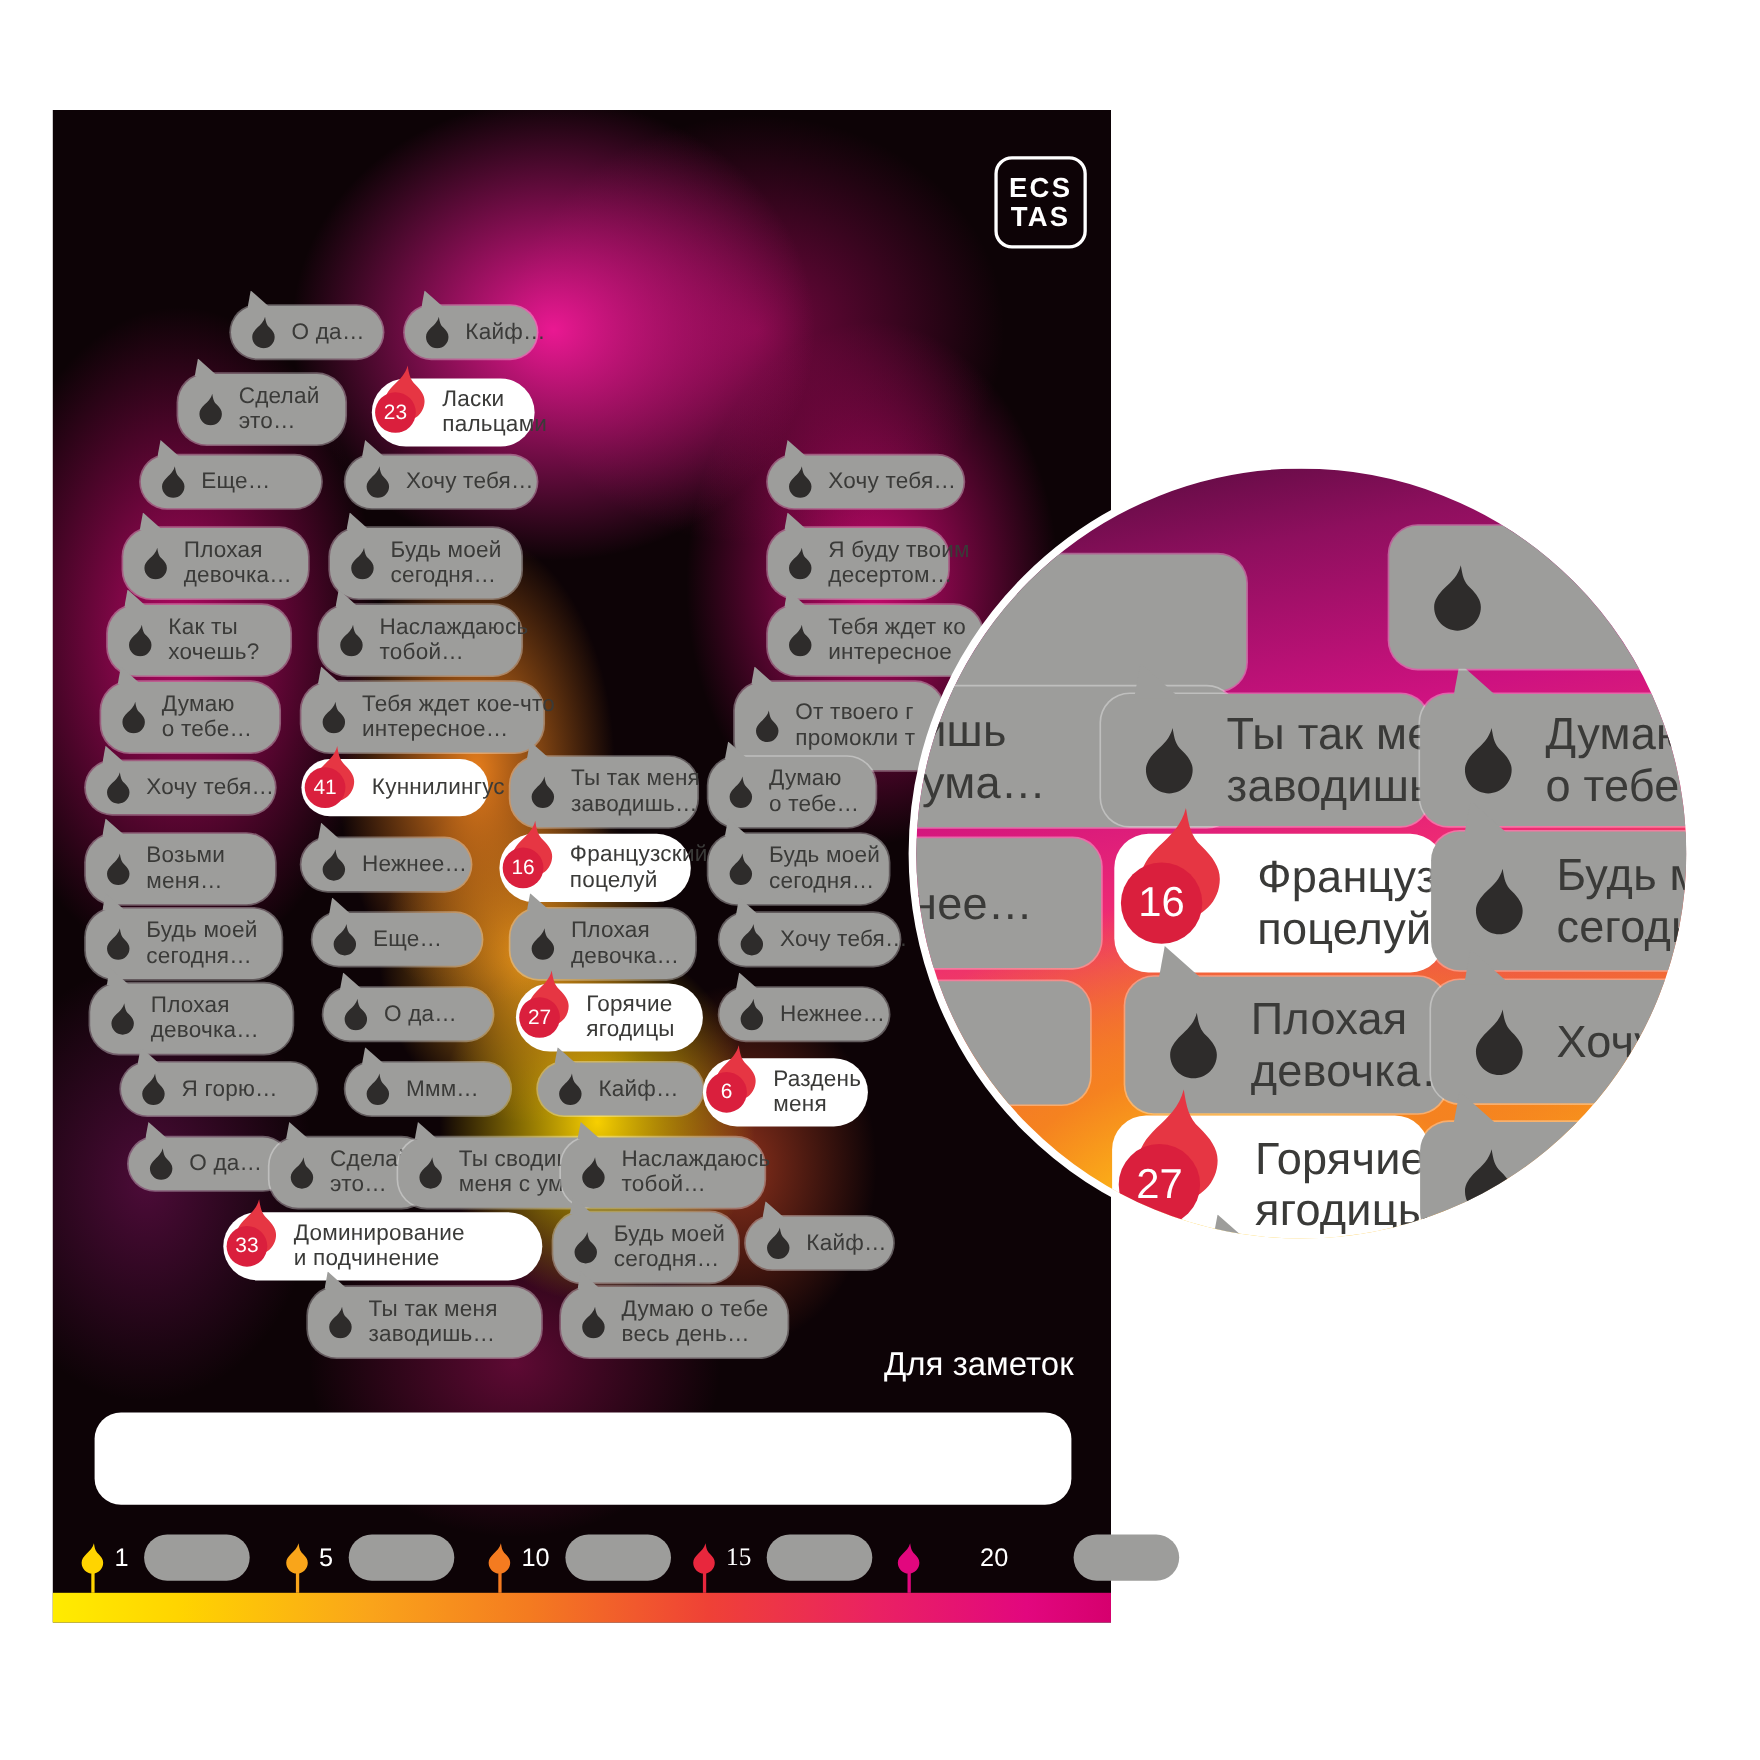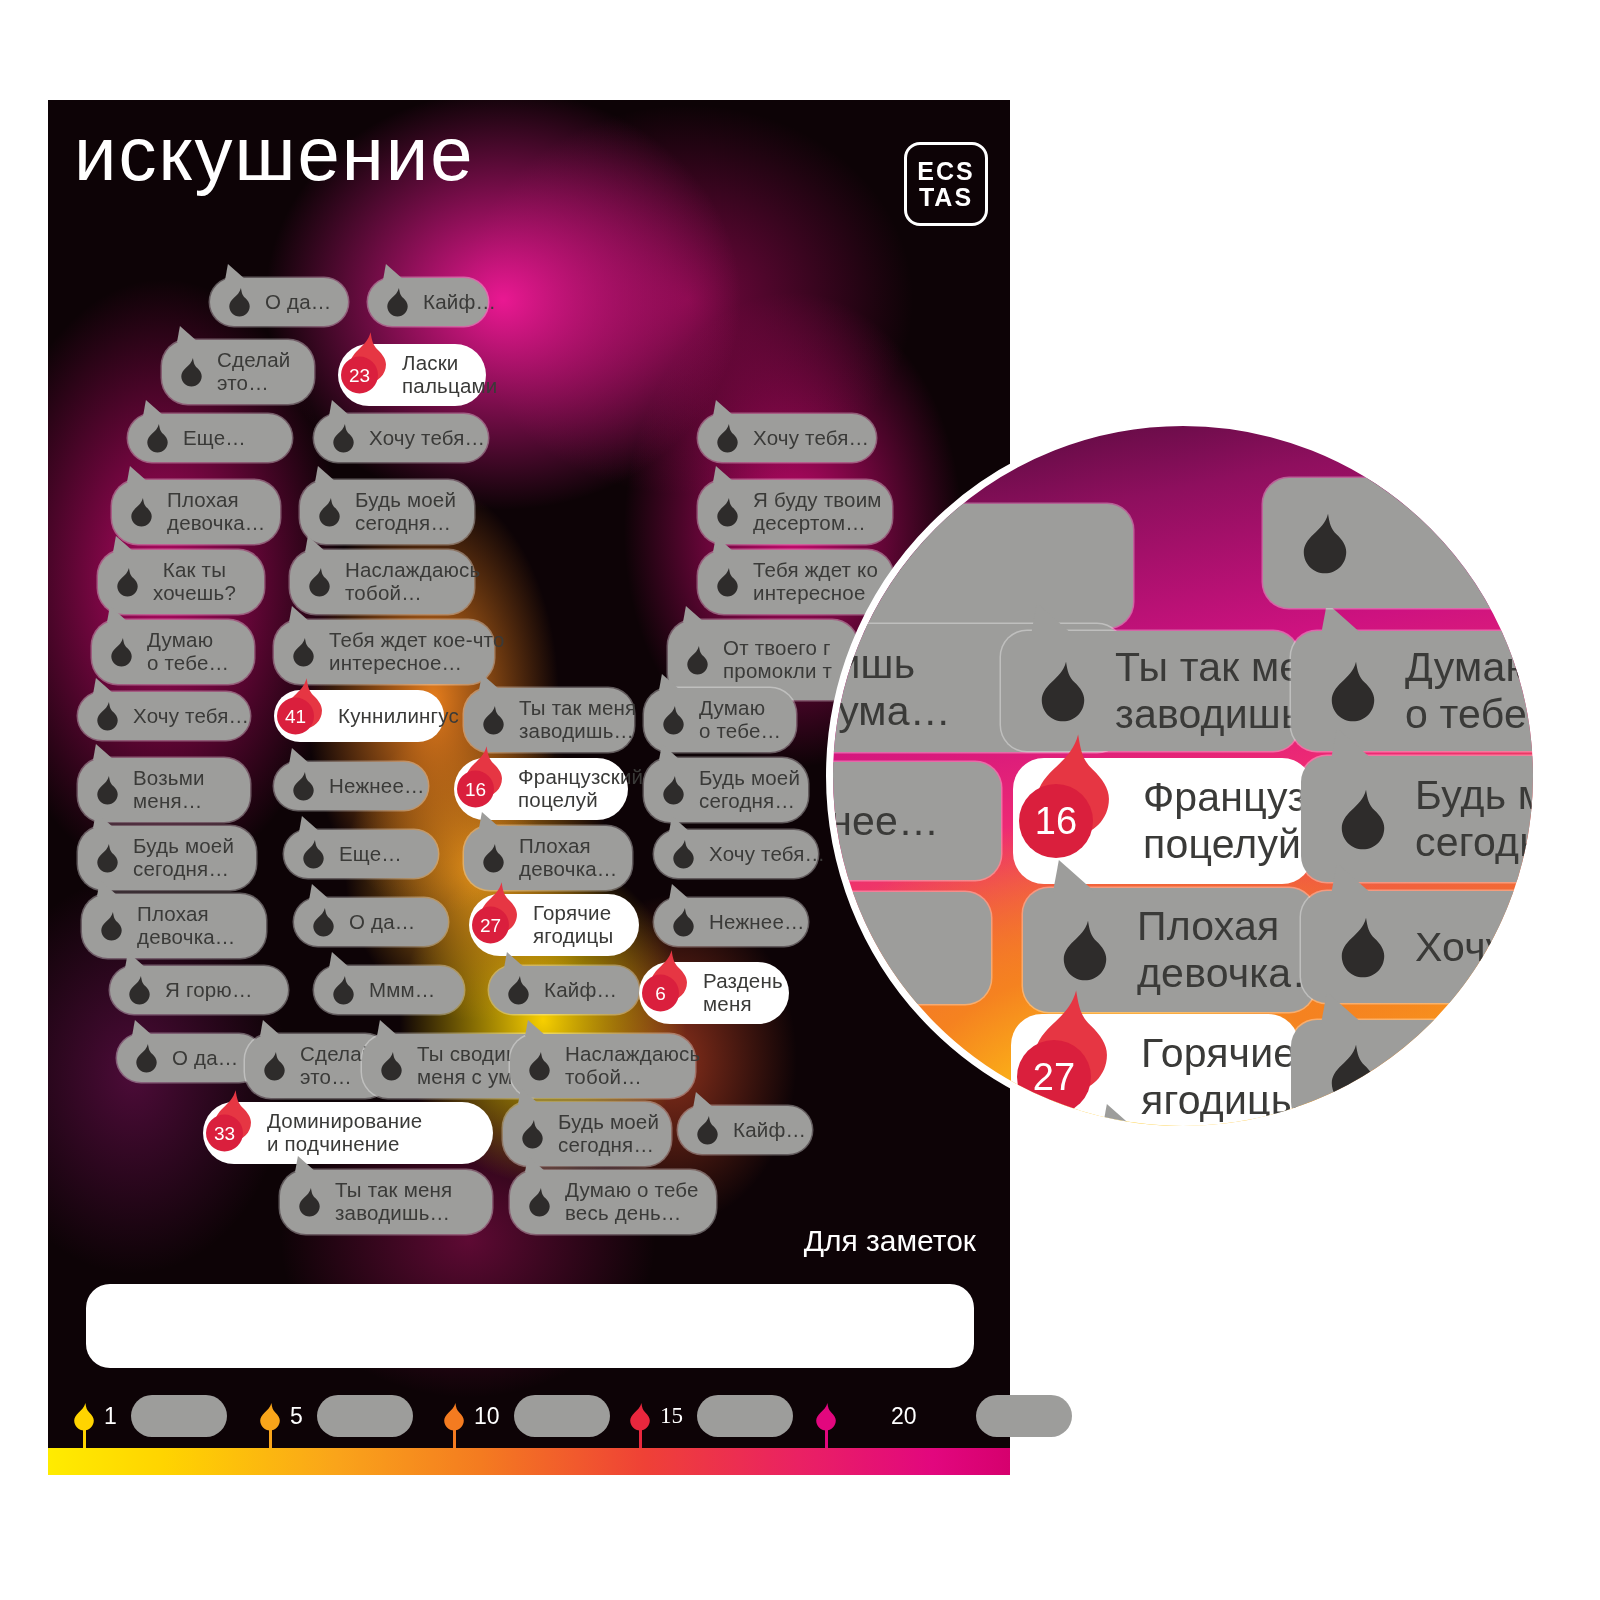--- a/index.html
+++ b/index.html
@@ -84,21 +84,20 @@
     border:7px solid #fff;box-sizing:border-box;overflow:hidden;
     background:
       radial-gradient(580px 540px at 42% 112%, #ffd40a 0%, #fcb616 28%, #f58220 46%, rgba(245,130,32,0) 74%),
       linear-gradient(168deg,#4a0a36 0%,#8e0f5e 16%,#ce1280 36%,#ee2a74 52%,#f05a43 66%,#f58220 80%,#fdb913 93%,#ffd40a 100%);
   }
 </style>
 </head>
 <body>
 
 <div class="poster">
-  <div class="title">искушение</div>
   <div class="logo">
     <span>ECS</span>
     <span>TAS</span>
   </div>
 
   <div id="bubble-layer">
       <div class="bubble" style="left: 162px; top: 178px; width: 138px; height: 48px;">
         <span class="fl">
           <svg viewBox="0 0 24 28">
             <path d="M13.4.5C12.3 4.9 9.4 7.4 6.7 10 4 12.6 2.2 15.2 2.2 18.1 2.2 23.6 6.6 28 12 28s9.8-4.4 9.8-9.9c0-2.9-1.8-5.5-4.5-8.1C14.6 7.4 14.1 4.9 13.4.5Z" fill="#2e2c2b"></path>
@@ -186,32 +185,32 @@
         <span class="fl">
           <svg viewBox="0 0 24 28">
             <path d="M13.4.5C12.3 4.9 9.4 7.4 6.7 10 4 12.6 2.2 15.2 2.2 18.1 2.2 23.6 6.6 28 12 28s9.8-4.4 9.8-9.9c0-2.9-1.8-5.5-4.5-8.1C14.6 7.4 14.1 4.9 13.4.5Z" fill="#2e2c2b"></path>
           </svg>
         </span>
         <span class="tx">
           <span>Будь моей</span>
           <span>сегодня…</span>
         </span>
       </div>
-      <div class="bubble" style="left: 650px; top: 380px; width: 194px; height: 64px;">
+      <div class="bubble" style="left: 650px; top: 380px; width: 164px; height: 64px;">
         <span class="fl">
           <svg viewBox="0 0 24 28">
             <path d="M13.4.5C12.3 4.9 9.4 7.4 6.7 10 4 12.6 2.2 15.2 2.2 18.1 2.2 23.6 6.6 28 12 28s9.8-4.4 9.8-9.9c0-2.9-1.8-5.5-4.5-8.1C14.6 7.4 14.1 4.9 13.4.5Z" fill="#2e2c2b"></path>
           </svg>
         </span>
         <span class="tx">
           <span>Я буду твоим</span>
           <span>десертом…</span>
         </span>
       </div>
-      <div class="bubble" style="left: 50px; top: 450px; width: 166px; height: 64px; text-align: center;">
+      <div class="bubble" style="left: 50px; top: 450px; width: 166px; height: 64px;">
         <span class="fl">
           <svg viewBox="0 0 24 28">
             <path d="M13.4.5C12.3 4.9 9.4 7.4 6.7 10 4 12.6 2.2 15.2 2.2 18.1 2.2 23.6 6.6 28 12 28s9.8-4.4 9.8-9.9c0-2.9-1.8-5.5-4.5-8.1C14.6 7.4 14.1 4.9 13.4.5Z" fill="#2e2c2b"></path>
           </svg>
         </span>
         <span class="tx">
           <span>Как ты</span>
           <span>хочешь?</span>
         </span>
       </div>

